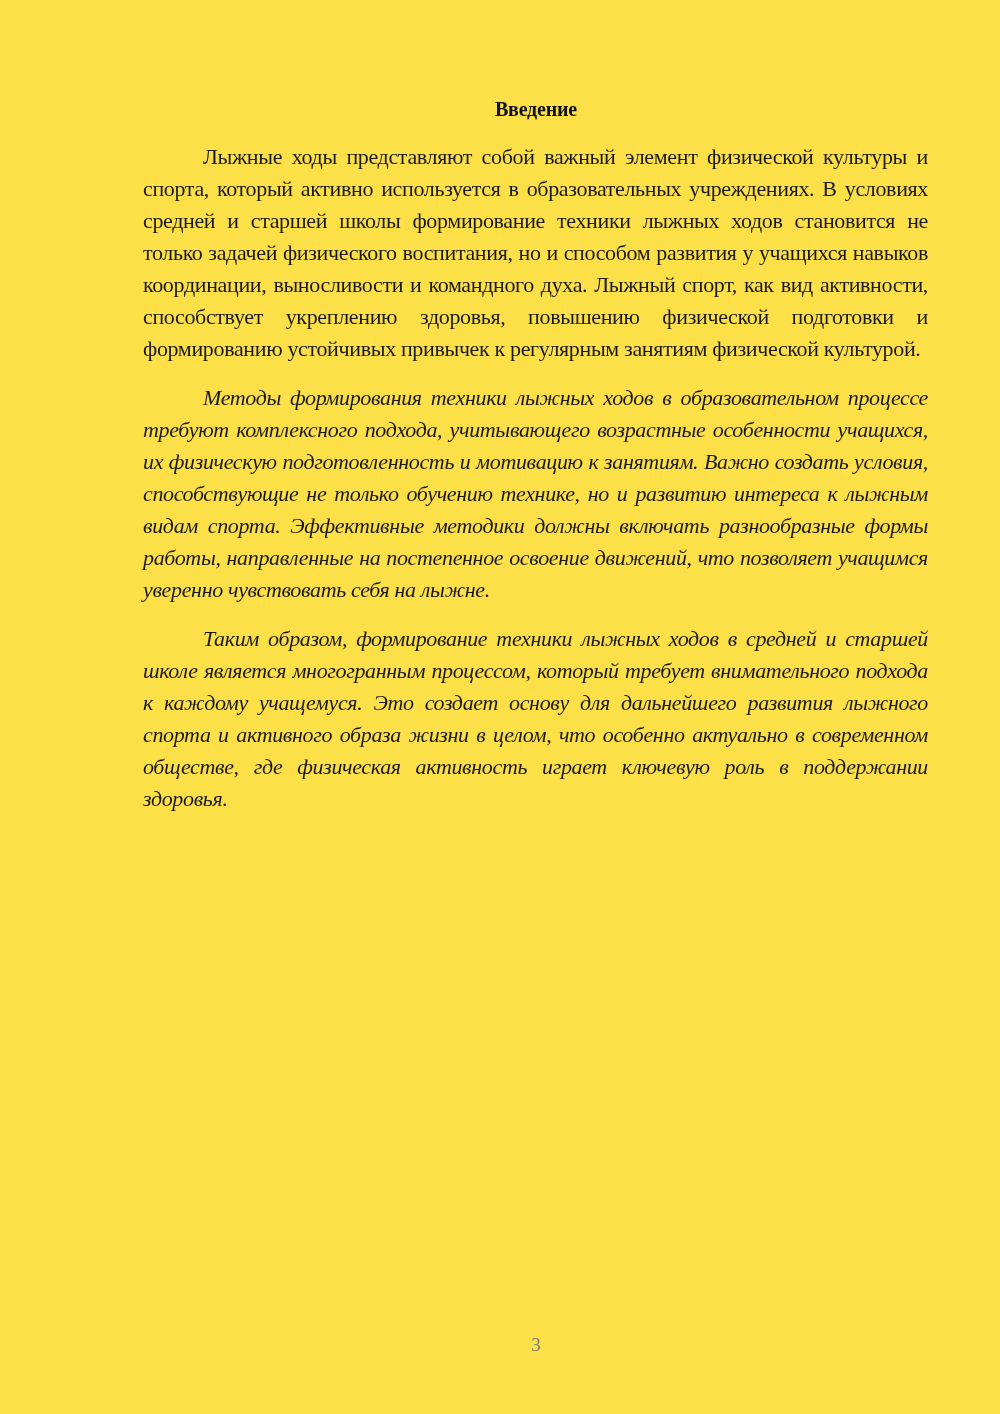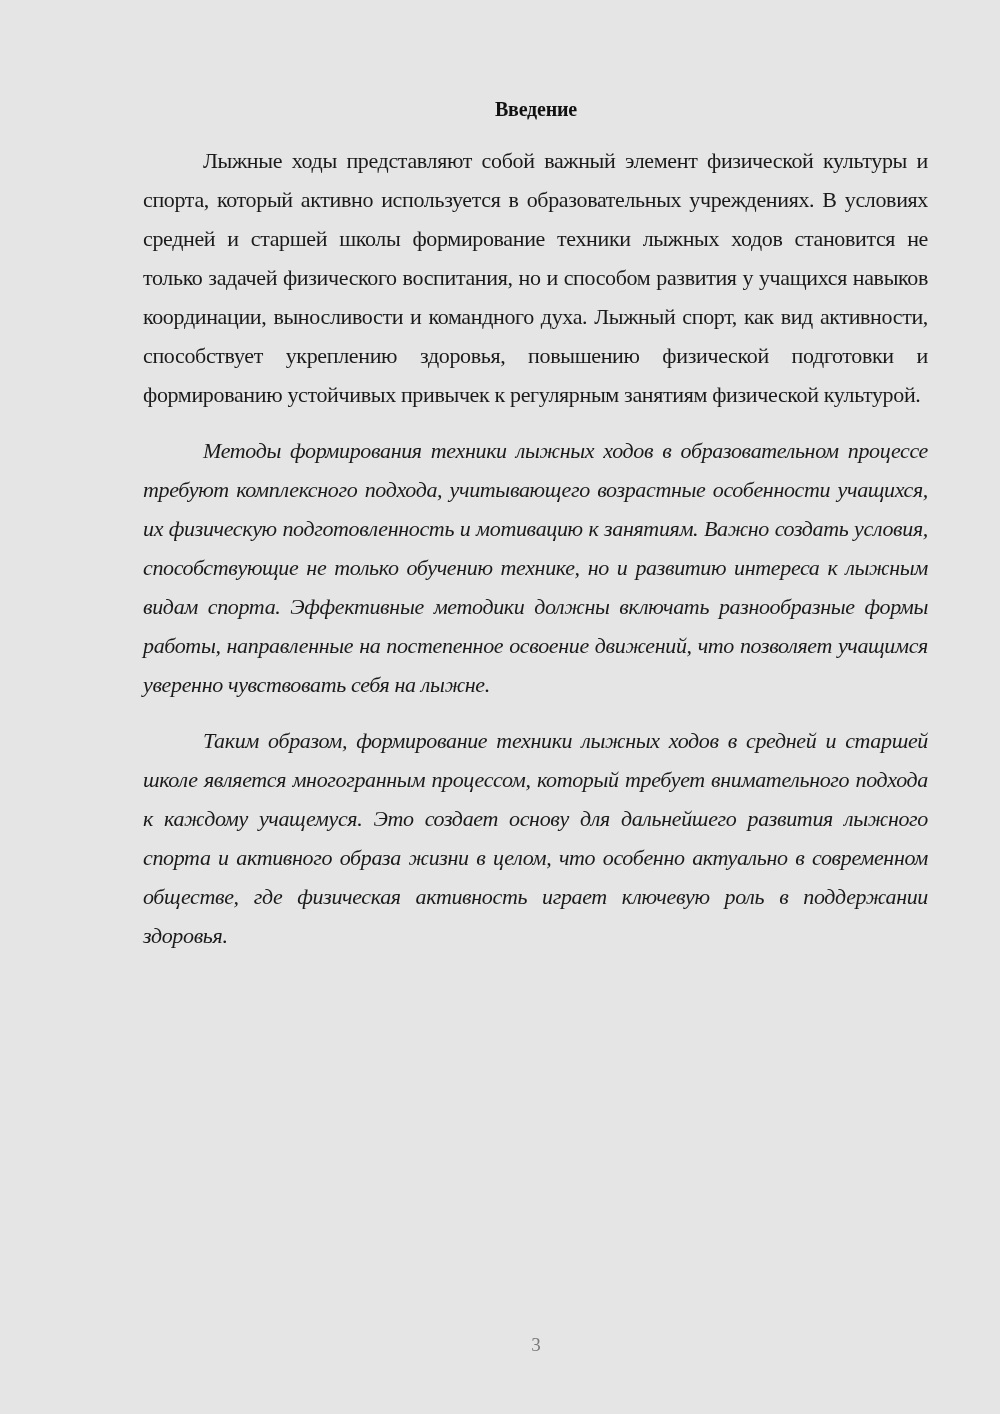--- a/index.html
+++ b/index.html
@@ -13,21 +13,21 @@
     position: relative;
     overflow: hidden;
     font-family: "Liberation Serif", "DejaVu Serif", serif;
     color: #1a1a1a;
   }
   .page {
     position: absolute;
     left: 0; top: 0;
     width: 1000px;
     height: 1414px;
-    background: #e5e5e5;
+    background: #fde047;
   }
   .heading {
     position: absolute;
     top: 98px;
     left: 0;
     width: 1072px;
     text-align: center;
     font-weight: bold;
     font-size: 20px;
     letter-spacing: -0.2px;
@@ -35,21 +35,21 @@
   }
   .content {
     position: absolute;
     left: 143px;
     top: 141px;
     width: 785px;
   }
   .para {
     margin: 0;
     font-size: 22px;
-    line-height: 39px;
+    line-height: 32px;
     text-align: justify;
     text-indent: 60px;
     letter-spacing: -0.35px;
     word-spacing: 0px;
     transform-origin: left top;
   }
   .para + .para {
     margin-top: 17px;
     font-style: italic;
   }

